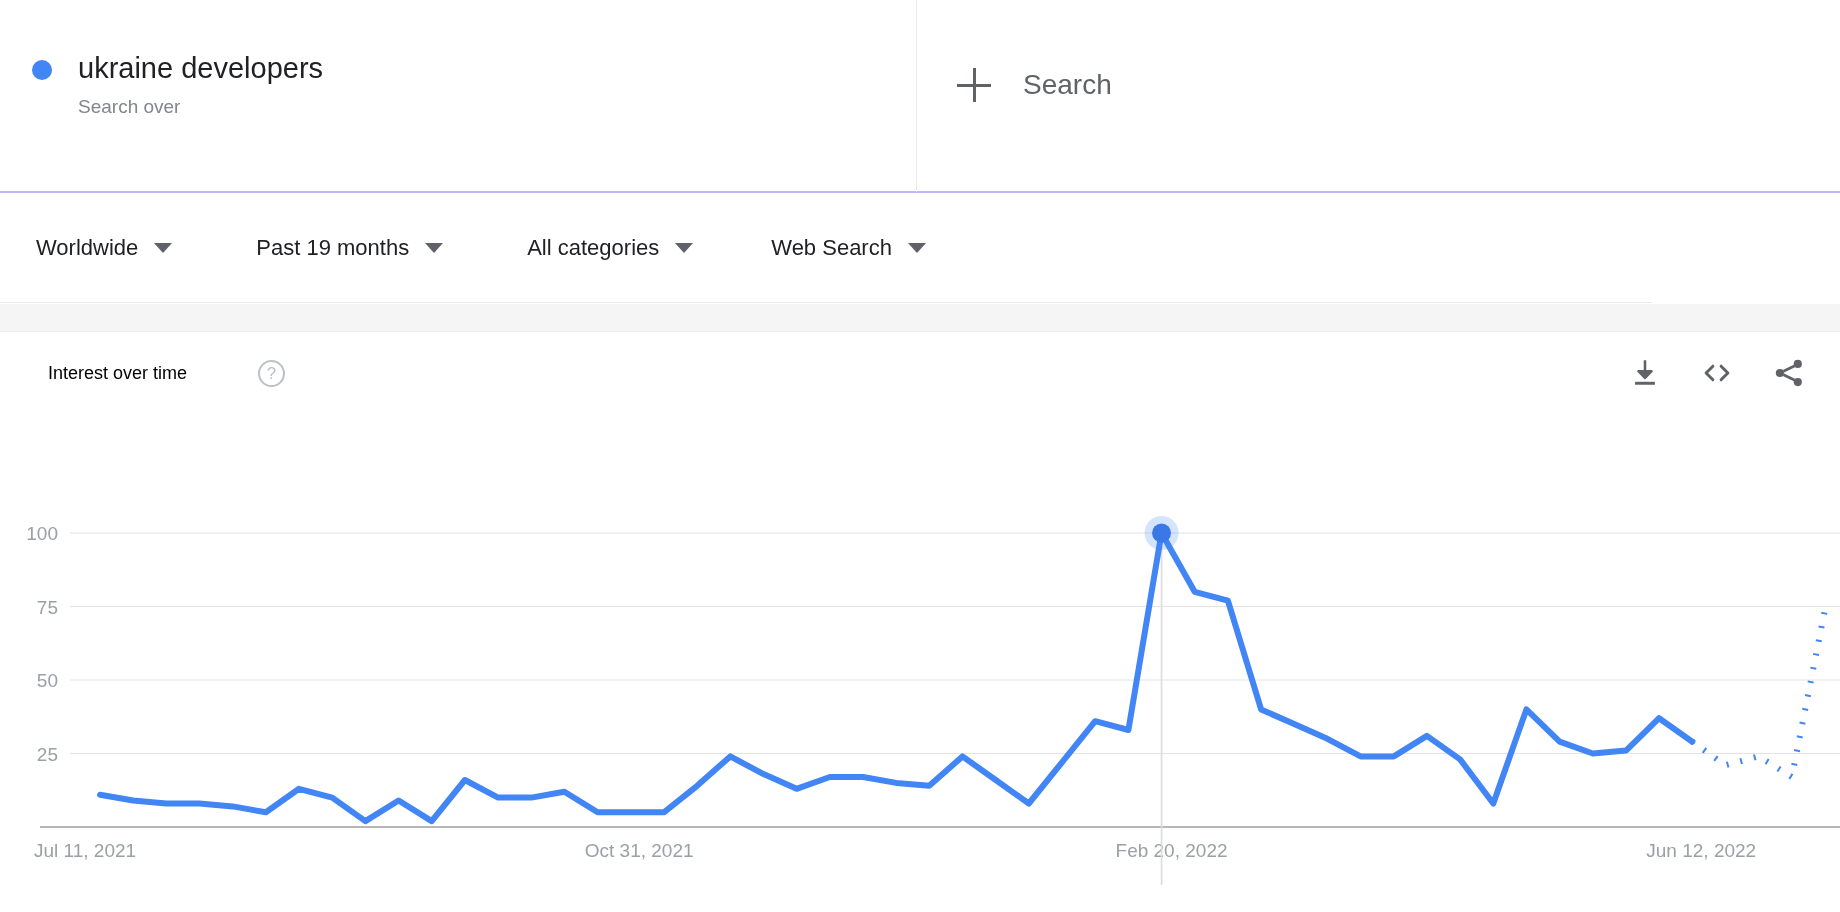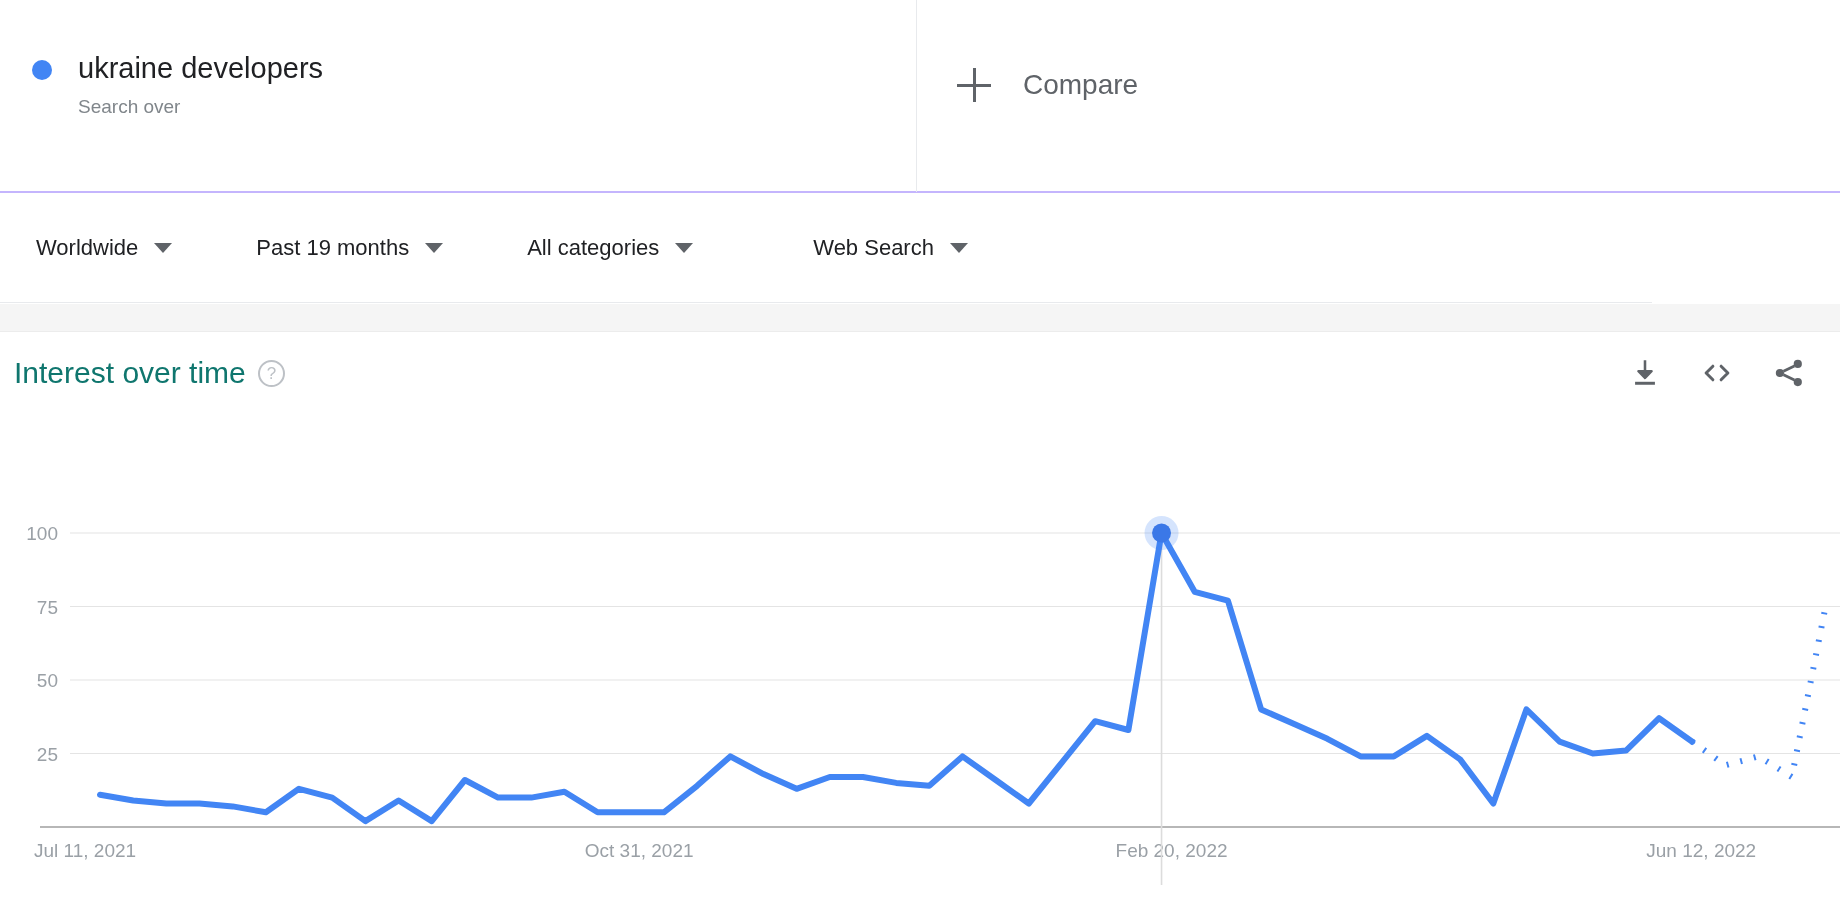--- a/index.html
+++ b/index.html
@@ -65,39 +65,39 @@
   }
   .filter-label { font-size: 22px; color: #202124; white-space: nowrap; }
   .caret {
     width: 0; height: 0; margin-left: 16px;
     border-left: 9px solid transparent; border-right: 9px solid transparent;
     border-top: 10px solid #5f6368;
   }
   .f0 { margin-left: 36px; }
   .f1 { margin-left: 84px; }
   .f2 { margin-left: 84px; }
-  .f3 { margin-left: 120px; }
+  .f3 { margin-left: 78px; }
 
   
   .gray-band {
     position: absolute; left: 0; top: 304px; width: 1840px; height: 28px;
     background: #f5f5f5;
     border-bottom: 1px solid #ececec;
   }
 
   
   .chart-card {
     position: absolute; left: 0; top: 332px; width: 1840px; height: 580px; background: #fff;
   }
   .card-head {
     position: absolute; left: 0; top: 0; width: 1840px; height: 84px;
   }
   .card-title {
-    position: absolute; left: 14px; top: 24px;
-    font-size: 30px; color: #0f766e; line-height: 34px; white-space: nowrap;
+    position: absolute; left: 48px; top: 24px;
+    font-size: 18px; color: #000000; line-height: 34px; white-space: nowrap;
   }
   .help-icon {
     position: absolute; left: 258px; top: 28px;
     width: 27px; height: 27px; border-radius: 50%;
     border: 2px solid #bdc1c6; color: #bdc1c6;
     font-size: 17px; line-height: 23px; text-align: center; cursor: pointer;
   }
   .card-actions {
     position: absolute; right: 34px; top: 24px; display: flex; align-items: center; gap: 38px;
   }
@@ -134,21 +134,21 @@
         <div class="term-dot"></div>
         <div class="term-texts">
           <div class="term-title">ukraine developers</div>
           <div class="term-sub">Search over</div>
         </div>
       </div>
     </div>
     <div class="compare-card">
       <div class="compare-btn">
         <span class="plus-icon"></span>
-        <span class="compare-label">Compare</span>
+        <span class="compare-label">Search</span>
       </div>
     </div>
   </div>
 
   <div class="filter-bar">
     <div class="filter f0">
       <span class="filter-label">Worldwide</span>
       <span class="caret"></span>
     </div>
     <div class="filter f1">

